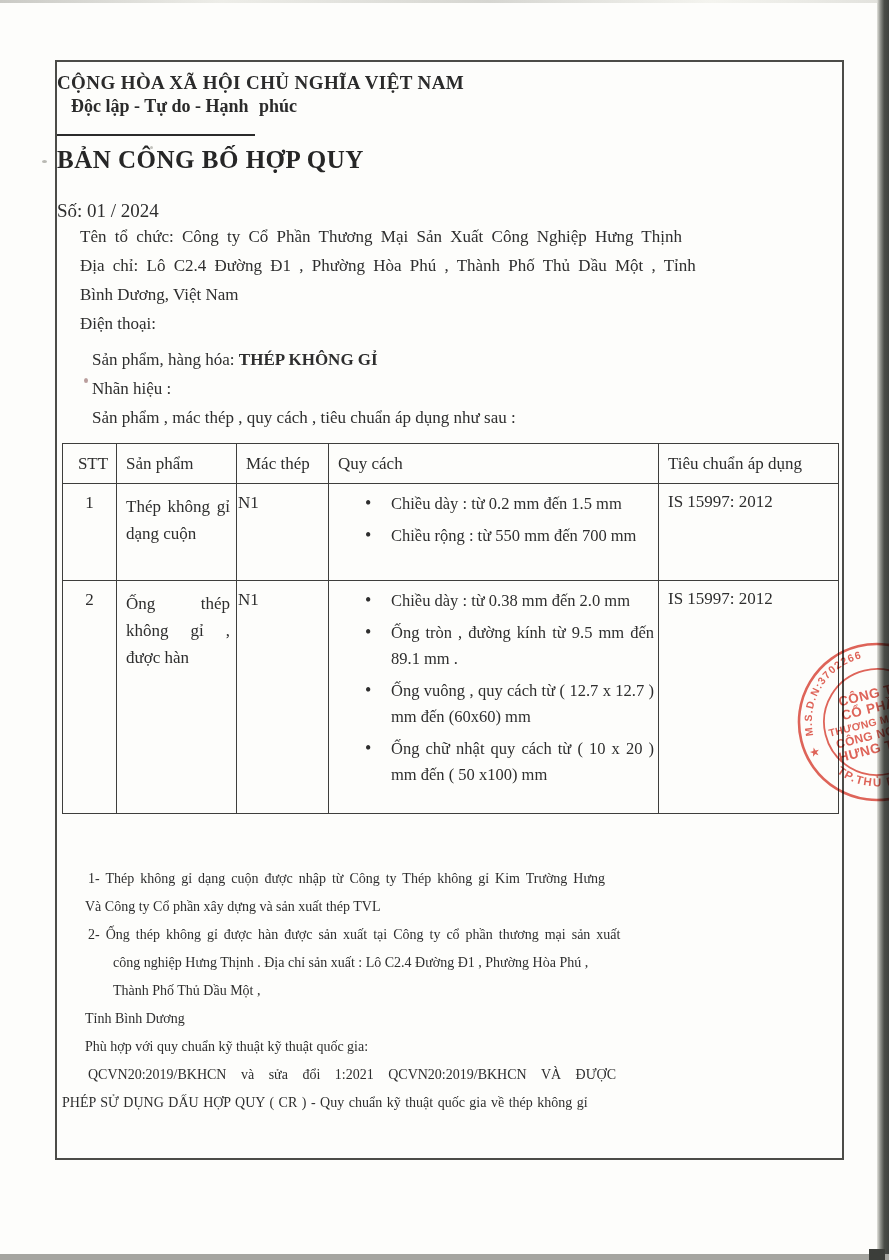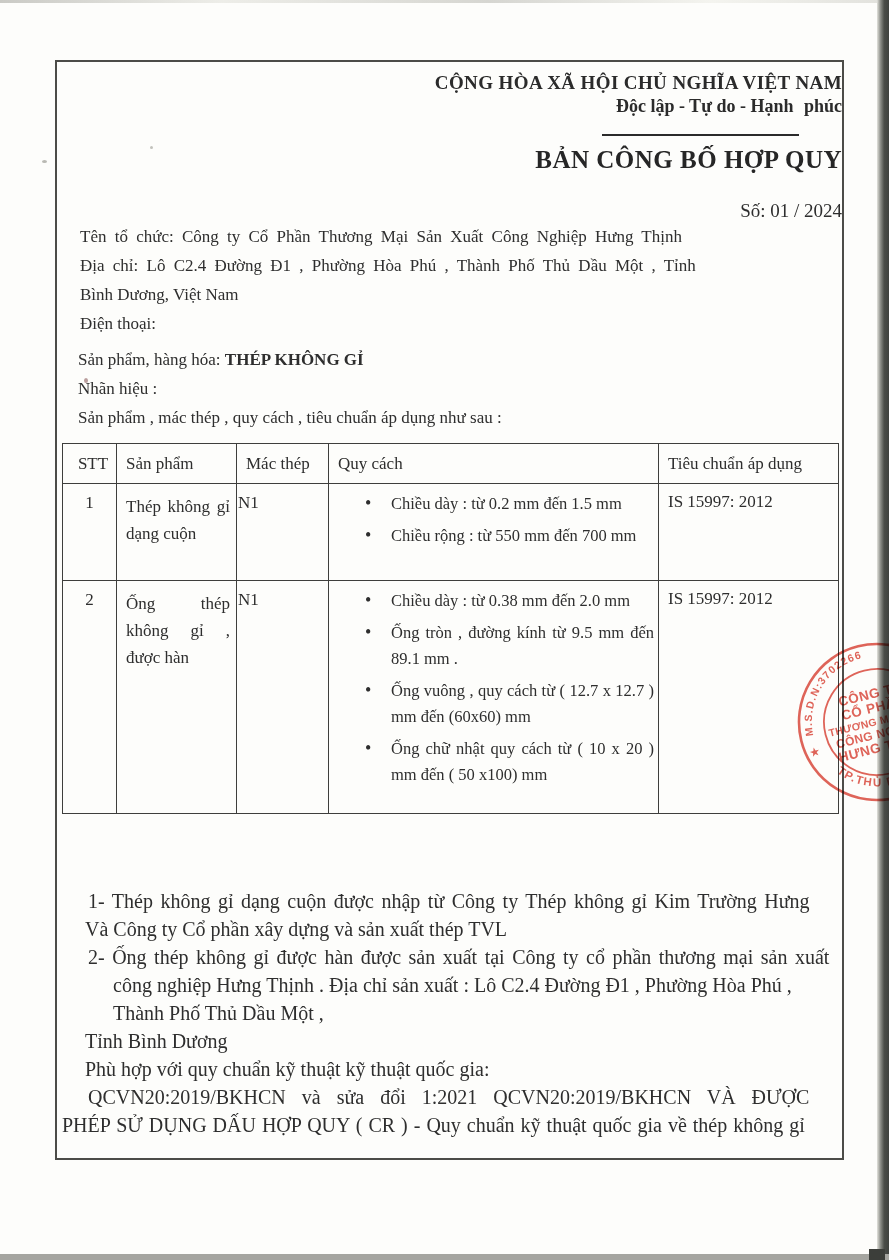--- a/index.html
+++ b/index.html
@@ -19,31 +19,31 @@
   .edge-corner{position:absolute;right:4px;bottom:0;width:16px;height:11px;background:#3c3e3a;}
   .speck{position:absolute;border-radius:50%;}
   .s1{left:84px;top:378px;width:4px;height:5px;background:#a88484;opacity:.8;}
   .s2{left:42px;top:160px;width:5px;height:3px;background:#b9b9b3;}
   .s3{left:150px;top:146px;width:3px;height:3px;background:#c2c2bc;}
 
   
   .frame{position:absolute;left:55px;top:60px;width:789px;height:1100px;
     border:2px solid #4c4c48;box-sizing:border-box;}
 
-  .centerline{position:absolute;left:0;width:100%;text-align:right;white-space:nowrap;}
+  .centerline{position:absolute;left:0;width:100%;text-align:left;white-space:nowrap;}
   .nat{top:10px;font-size:19px;font-weight:bold;letter-spacing:.4px;color:#2b2b2b;}
   .motto{top:34px;font-size:18px;font-weight:bold;color:#2b2b2b;}
   .motto-u{border-bottom:2px solid #2b2b2b;padding:0 6px 18px 14px;}
   .doc-title{top:84px;font-size:25px;font-weight:bold;letter-spacing:.5px;color:#262626;}
   .doc-number{top:138px;font-size:19px;}
 
   .info{position:absolute;left:0;top:160px;width:100%;font-size:17px;line-height:29px;}
   .il{padding-left:23px;white-space:nowrap;}
   .il.ws{word-spacing:4px;}
-  .il.ind{padding-left:21px;}
+  .il.ind{padding-left:35px;}
   .il.gap{margin-top:7px;}
   .bold{font-weight:bold;}
 
   table.spec{position:absolute;left:5px;top:381px;border-collapse:collapse;table-layout:fixed;
     width:776px;font-size:17px;}
   table.spec th,table.spec td{border:1.5px solid #3e3e3c;font-weight:normal;box-sizing:border-box;}
   th.h-stt,td.c-stt{width:54px;text-align:center;}
   th.h-prod,td.c-prod{width:120px;}
   th.h-grade,td.c-grade{width:92px;}
   th.h-spec,td.c-spec{width:330px;}
@@ -56,21 +56,21 @@
   td.c-stt{padding-top:9px;}
   td.c-prod{padding:9px 6px 0 9px;text-align:justify;line-height:27px;}
   td.c-grade{padding-top:9px;}
   td.c-spec{padding:7px 0 0 0;}
   td.c-std{padding:8px 4px 0 9px;}
   ul.specs{margin:0;padding:0;list-style:none;}
   ul.specs li{position:relative;margin:0 4px 5px 62px;text-align:justify;
     line-height:26.5px;font-size:16.5px;}
   ul.specs li::before{content:"\2022";position:absolute;left:-26px;top:-1px;font-size:18px;}
 
-  .notes{position:absolute;left:0;top:825px;width:100%;font-size:20px;line-height:28px;}
+  .notes{position:absolute;left:0;top:803px;width:100%;font-size:14px;line-height:28px;}
   .nl{white-space:nowrap;}
   .n-main{padding-left:31px;}
   .n-hang{padding-left:28px;}
   .n-cont{padding-left:56px;}
   .n-wide{padding-left:31px;word-spacing:11px;}
   .n-edge{padding-left:5px;word-spacing:1px;}
   .n-just{word-spacing:2.5px;}
 
   .stamp{position:absolute;left:777px;top:620px;width:200px;height:200px;
     opacity:.88;mix-blend-mode:multiply;}

